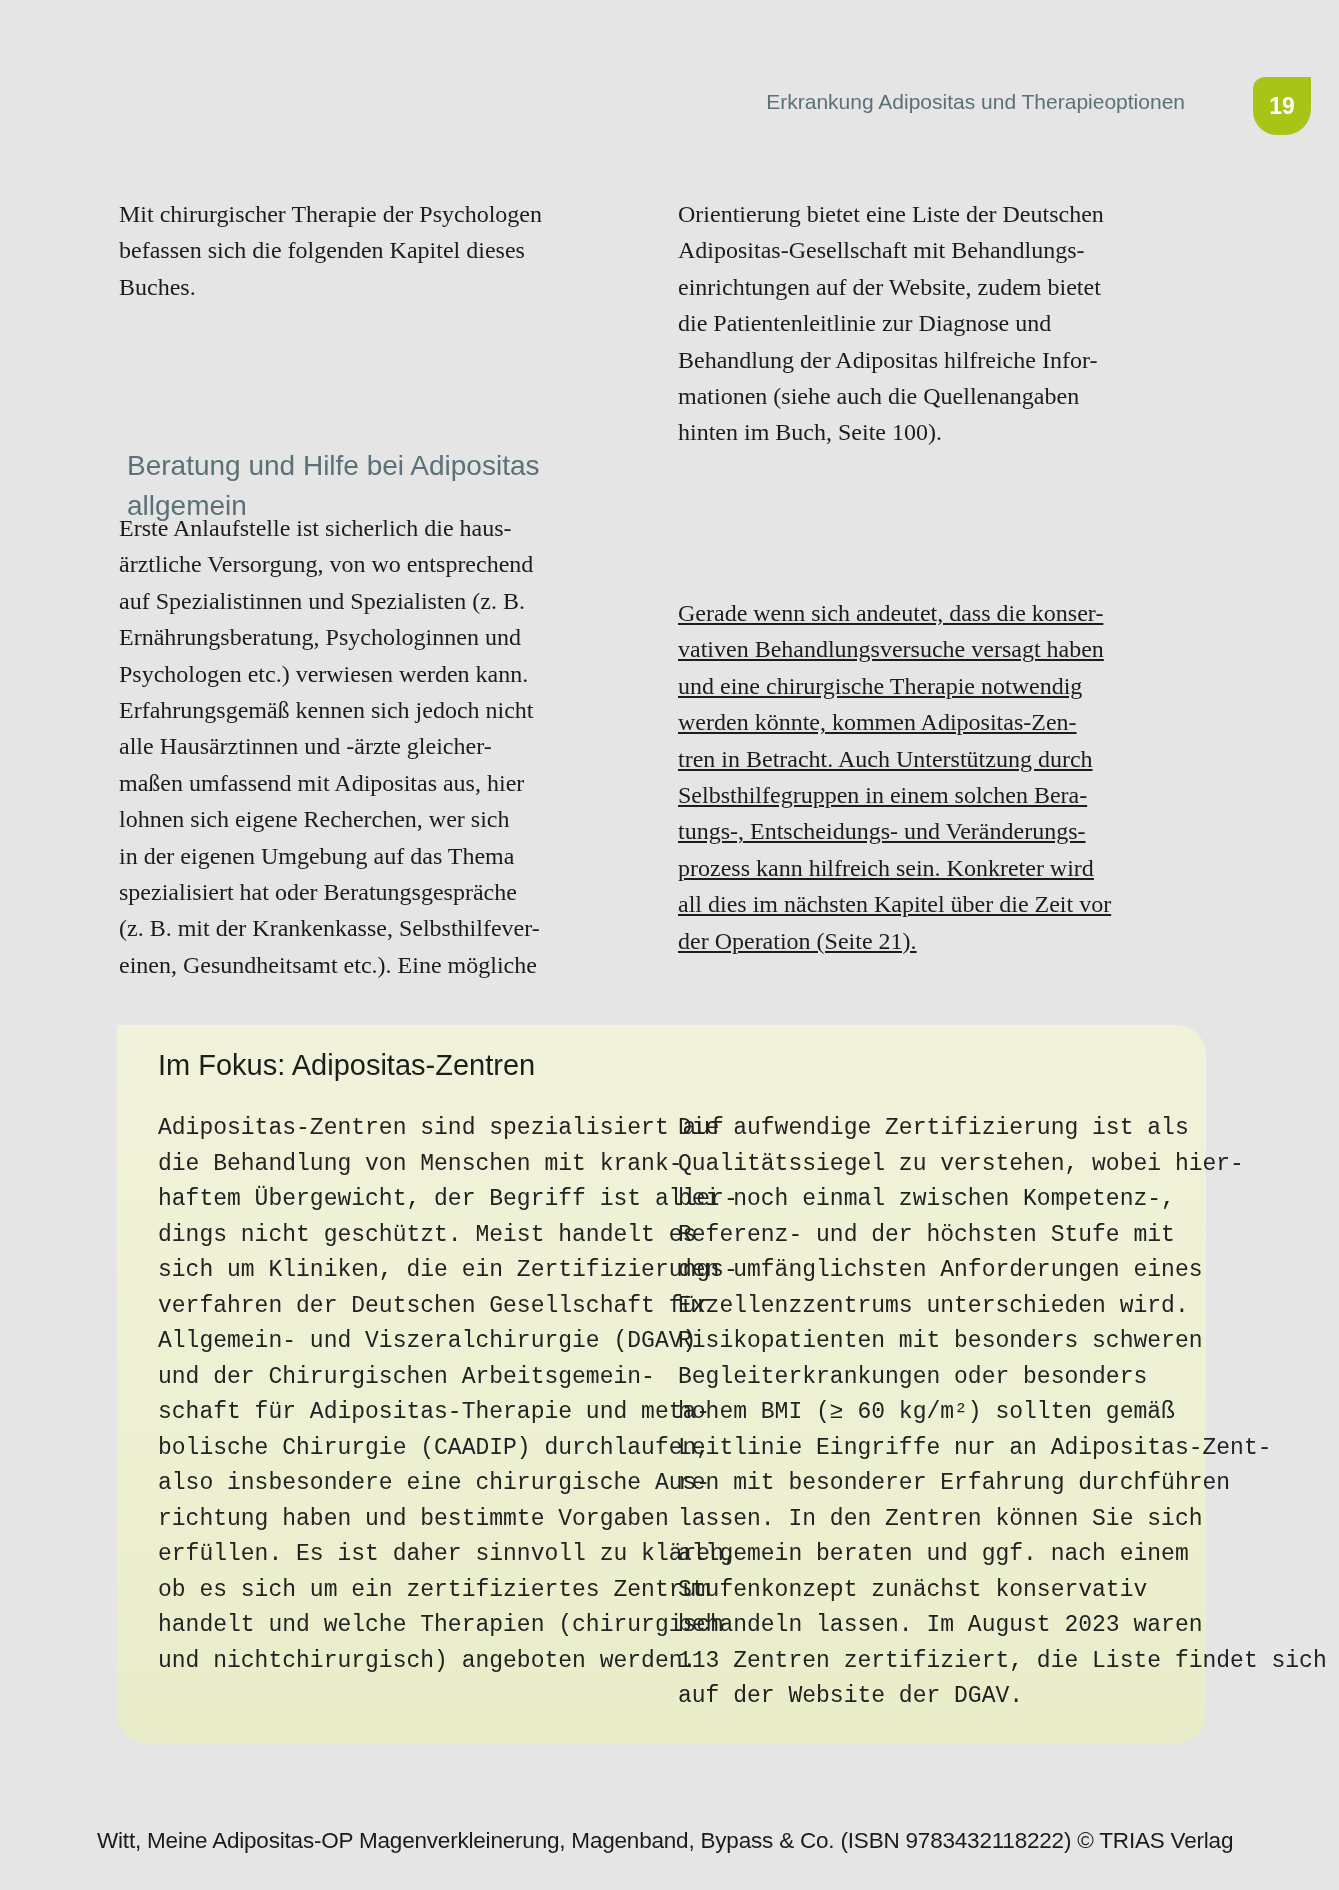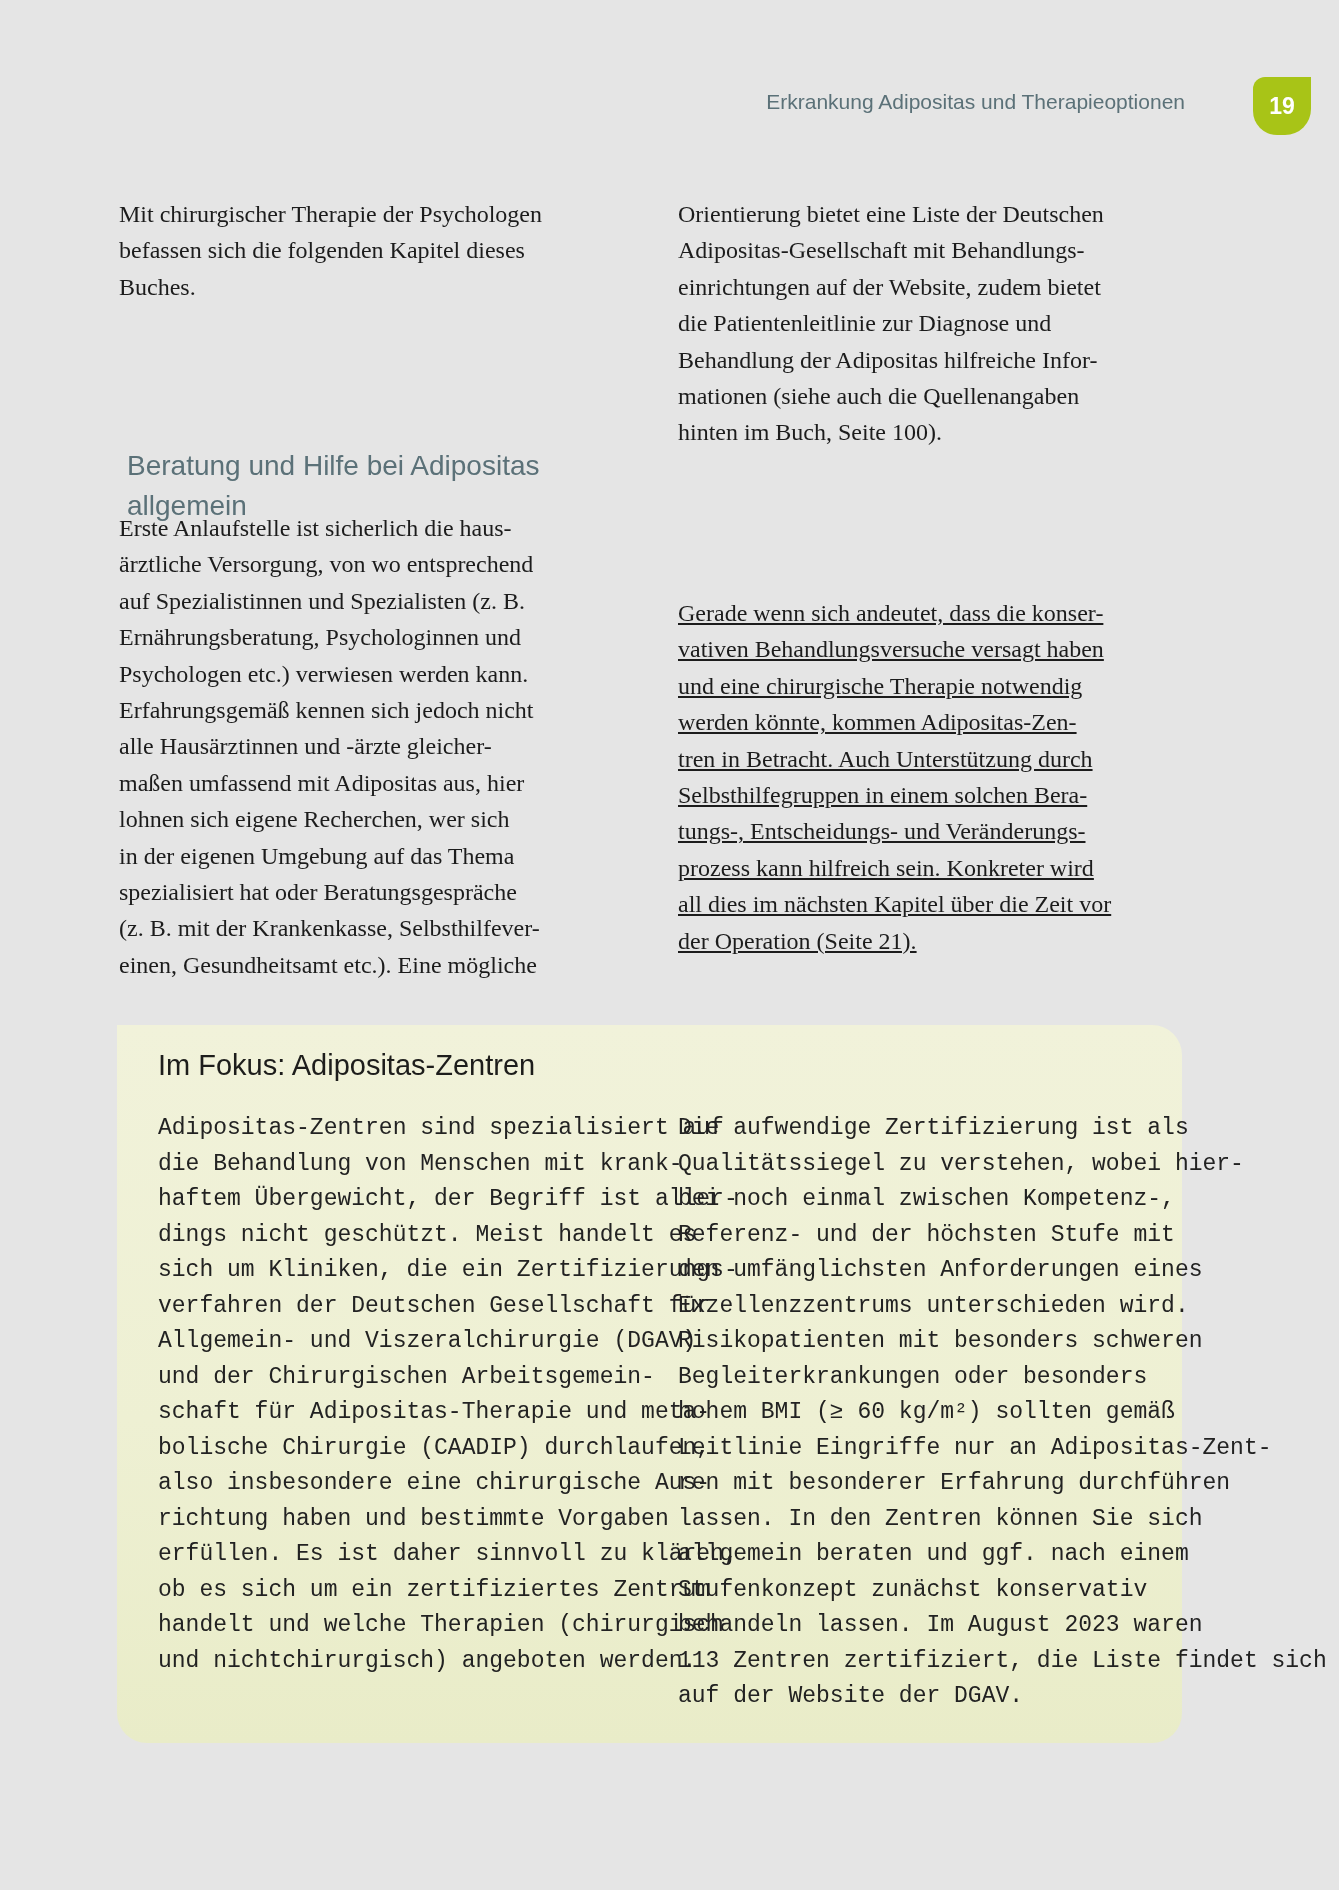--- a/index.html
+++ b/index.html
@@ -59,20 +59,21 @@
   }
   
   .focus-box {
     position: absolute;
     left: 117px;
     top: 1025px;
     width: 1065px;
     height: 718px;
     border-radius: 0 30px 30px 30px;
     background: linear-gradient(180deg, #f1f2da 0%, var(--box_bg, #eef0d3) 55%, #e9ecc8 100%);
+    padding-left: 24px;
   }
   .focus-box-title {
     position: absolute;
     left: 41px;
     top: 22px;
     font-family: "Liberation Sans", "DejaVu Sans", sans-serif;
     font-size: 29px;
     line-height: 36px;
     color: #1d1d1b;
     white-space: pre;
@@ -184,14 +185,15 @@
 Leitlinie Eingriffe nur an Adipositas-Zent-
 ren mit besonderer Erfahrung durchführen
 lassen. In den Zentren können Sie sich
 allgemein beraten und ggf. nach einem
 Stufenkonzept zunächst konservativ
 behandeln lassen. Im August 2023 waren
 113 Zentren zertifiziert, die Liste findet sich
 auf der Website der DGAV.</div>
   </div>
 
+  <div class="footer-credit">Witt, Meine Adipositas-OP Magenverkleinerung, Magenband, Bypass &amp; Co. (ISBN 9783432118222) © TRIAS Verlag</div>
 
 </div>
 
 </body></html>

